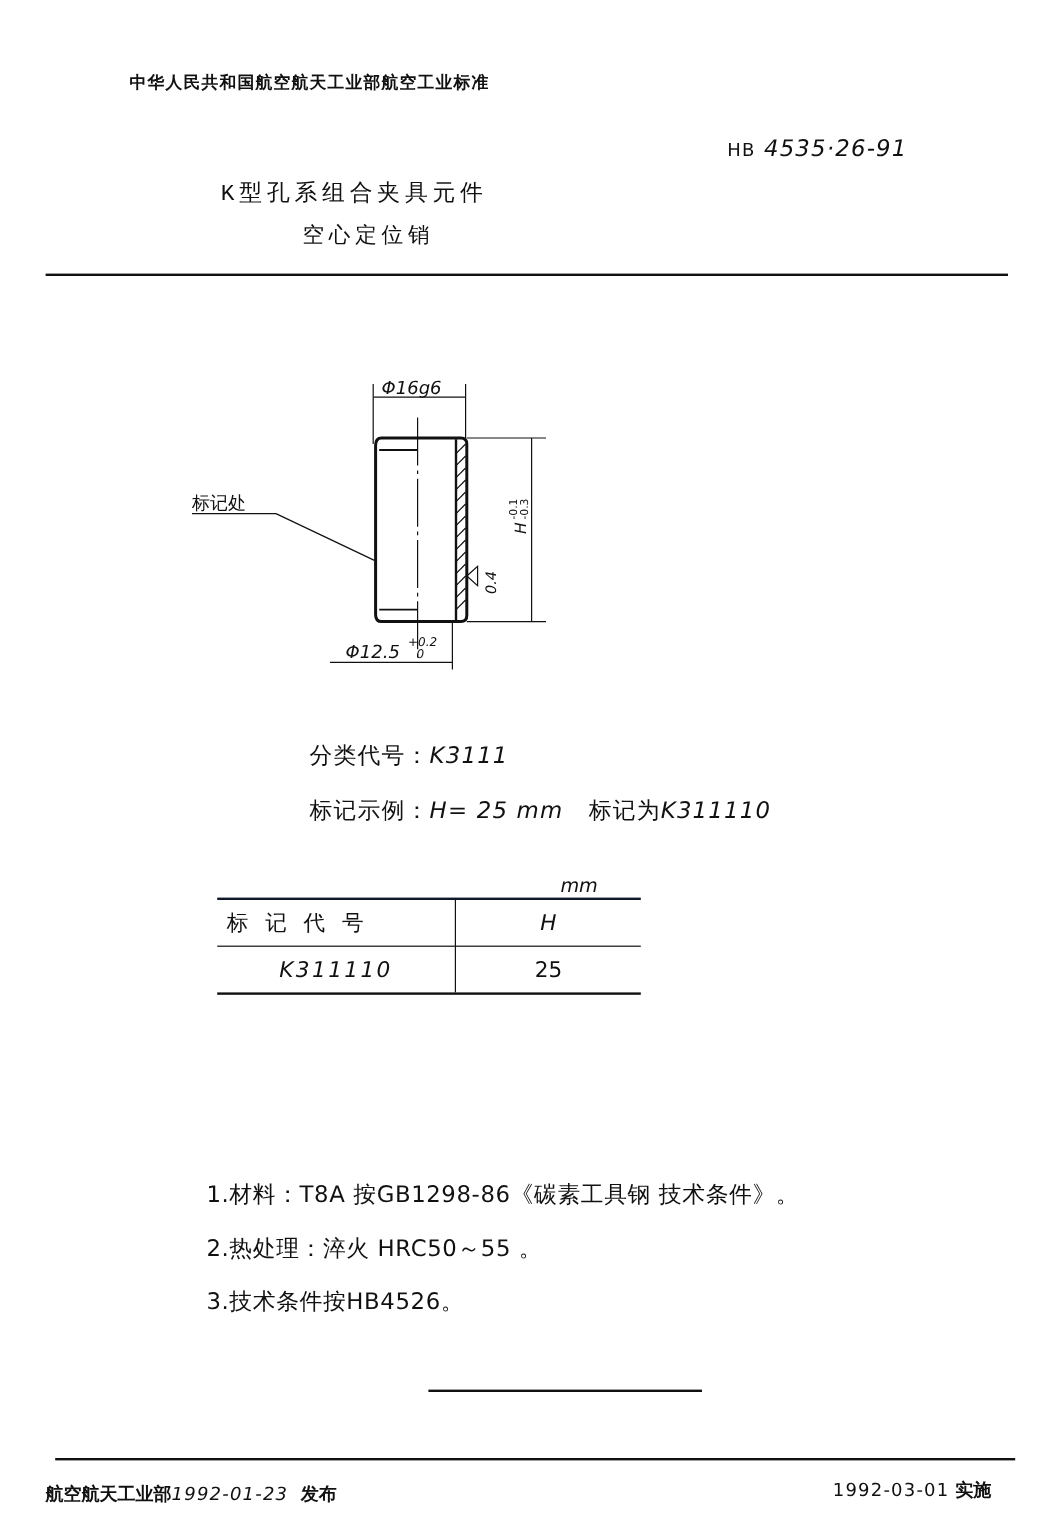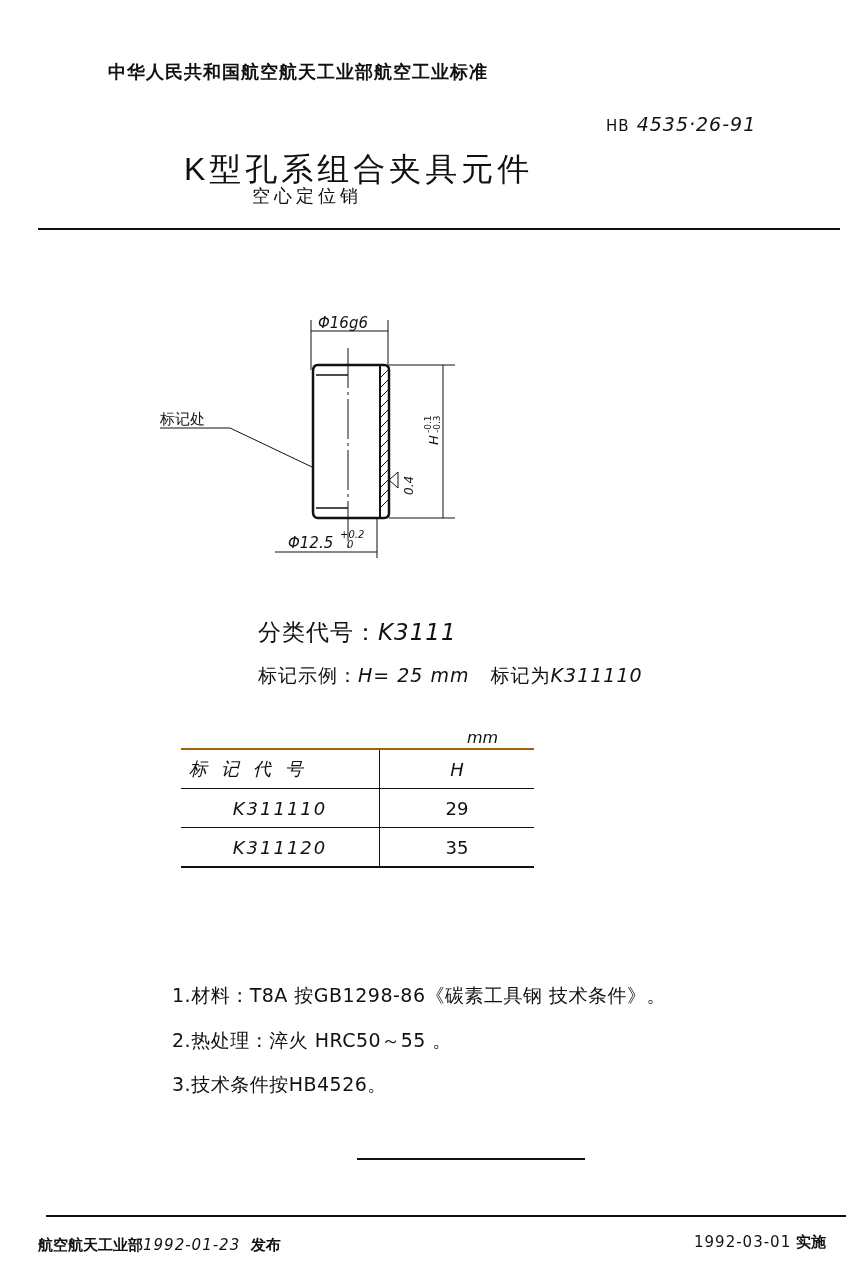--- a/index.html
+++ b/index.html
@@ -1,31 +1,31 @@
 <!DOCTYPE html>
 <html><head>
 <meta charset="utf-8">
 <style>
   html, body { margin: 0; padding: 0; background: #ffffff; }
   body { width: 868px; height: 1280px; position: relative; overflow: hidden; color: #111; font-family: "DejaVu Sans", sans-serif; }
   .abs { position: absolute; white-space: nowrap; }
-  .org { left: 108px; top: 60px; font-size: 18px; font-weight: bold; letter-spacing: 1px; }
+  .org { left: 108px; top: 60px; font-size: 14px; font-weight: bold; letter-spacing: 1px; }
   .stdno { left: 606px; top: 113px; font-size: 19px; font-style: italic; letter-spacing: 1px; }
   .stdno .pre { font-style: normal; font-size: 15px; text-align: right; }
-  .title1 { left: 184px; top: 148px; font-size: 32px; letter-spacing: 4px; font-family: Liberation Sans, sans-serif; }
+  .title1 { left: 184px; top: 148px; font-size: 19px; letter-spacing: 4px; font-family: Liberation Mono, monospace; }
   .title2 { left: 252px; top: 184px; font-size: 18px; letter-spacing: 4px; font-family: "DejaVu Serif", serif; }
   .rule-top { left: 38px; top: 228px; width: 802px; height: 2px; background: #111; }
   .drawing { left: 140px; top: 290px; width: 340px; height: 280px; }
-  .info1 { left: 258px; top: 617px; font-size: 23px; letter-spacing: 1px; }
+  .info1 { left: 258px; top: 617px; font-size: 19px; letter-spacing: 1px; }
   .info2 { left: 258px; top: 663px; font-size: 19px; letter-spacing: 1px; }
   .info1 .v, .info2 .v { font-style: italic; }
   .unit { left: 467px; top: 728px; font-size: 16px; font-style: italic; }
   table.mark { position: absolute; left: 181px; top: 748px; border-collapse: collapse; width: 353px; }
   table.mark th, table.mark td { height: 38px; font-weight: normal; font-size: 18px; padding: 0; border-bottom: 1.5px solid #111; }
-  table.mark tr:first-child th { border-top: 2px solid #a16207; font-style: italic; }
+  table.mark tr:first-child th { border-top: 2px solid #0f172a; }
   table.mark tr:last-child td { border-bottom: 2px solid #111; }
   table.mark .c1 { width: 190px; text-align: center; border-right: 1.5px solid #111; font-style: italic; letter-spacing: 2px; }
   table.mark th.c1 { font-style: normal; letter-spacing: 14px; text-align: left; padding-left: 8px; }
   table.mark .c2 { text-align: center; }
   table.mark th.c2 { font-style: italic; }
   .note { left: 172px; font-size: 19px; letter-spacing: 0.5px; }
   .n1 { top: 983px; } .n2 { top: 1028px; } .n3 { top: 1072px; }
   .rule-mid { left: 357px; top: 1158px; width: 228px; height: 2px; background: #111; }
   .rule-bot { left: 46px; top: 1215px; width: 800px; height: 2px; background: #111; }
   .issue { left: 38px; top: 1236px; font-size: 15px; font-weight: bold; }
@@ -113,25 +113,21 @@
 <div class="abs unit">mm</div>
 
 <table class="mark">
   <tbody>
       <tr>
     <th class="c1">标记代号</th>
     <th class="c2">H</th>
   </tr>
   <tr>
     <td class="c1">K311110</td>
-    <td class="c2">29</td>
-  </tr>
-  <tr>
-    <td class="c1">K311120</td>
-    <td class="c2">35</td>
+    <td class="c2">25</td>
   </tr>
 </tbody>
   </table>
 
 <div class="abs note n1">1.材料：T8A  按GB1298-86《碳素工具钢 技术条件》。</div>
 <div class="abs note n2">2.热处理：淬火 HRC50～55 。</div>
 <div class="abs note n3">3.技术条件按HB4526。</div>
 
 <div class="abs rule-mid"></div>
 <div class="abs rule-bot"></div>

